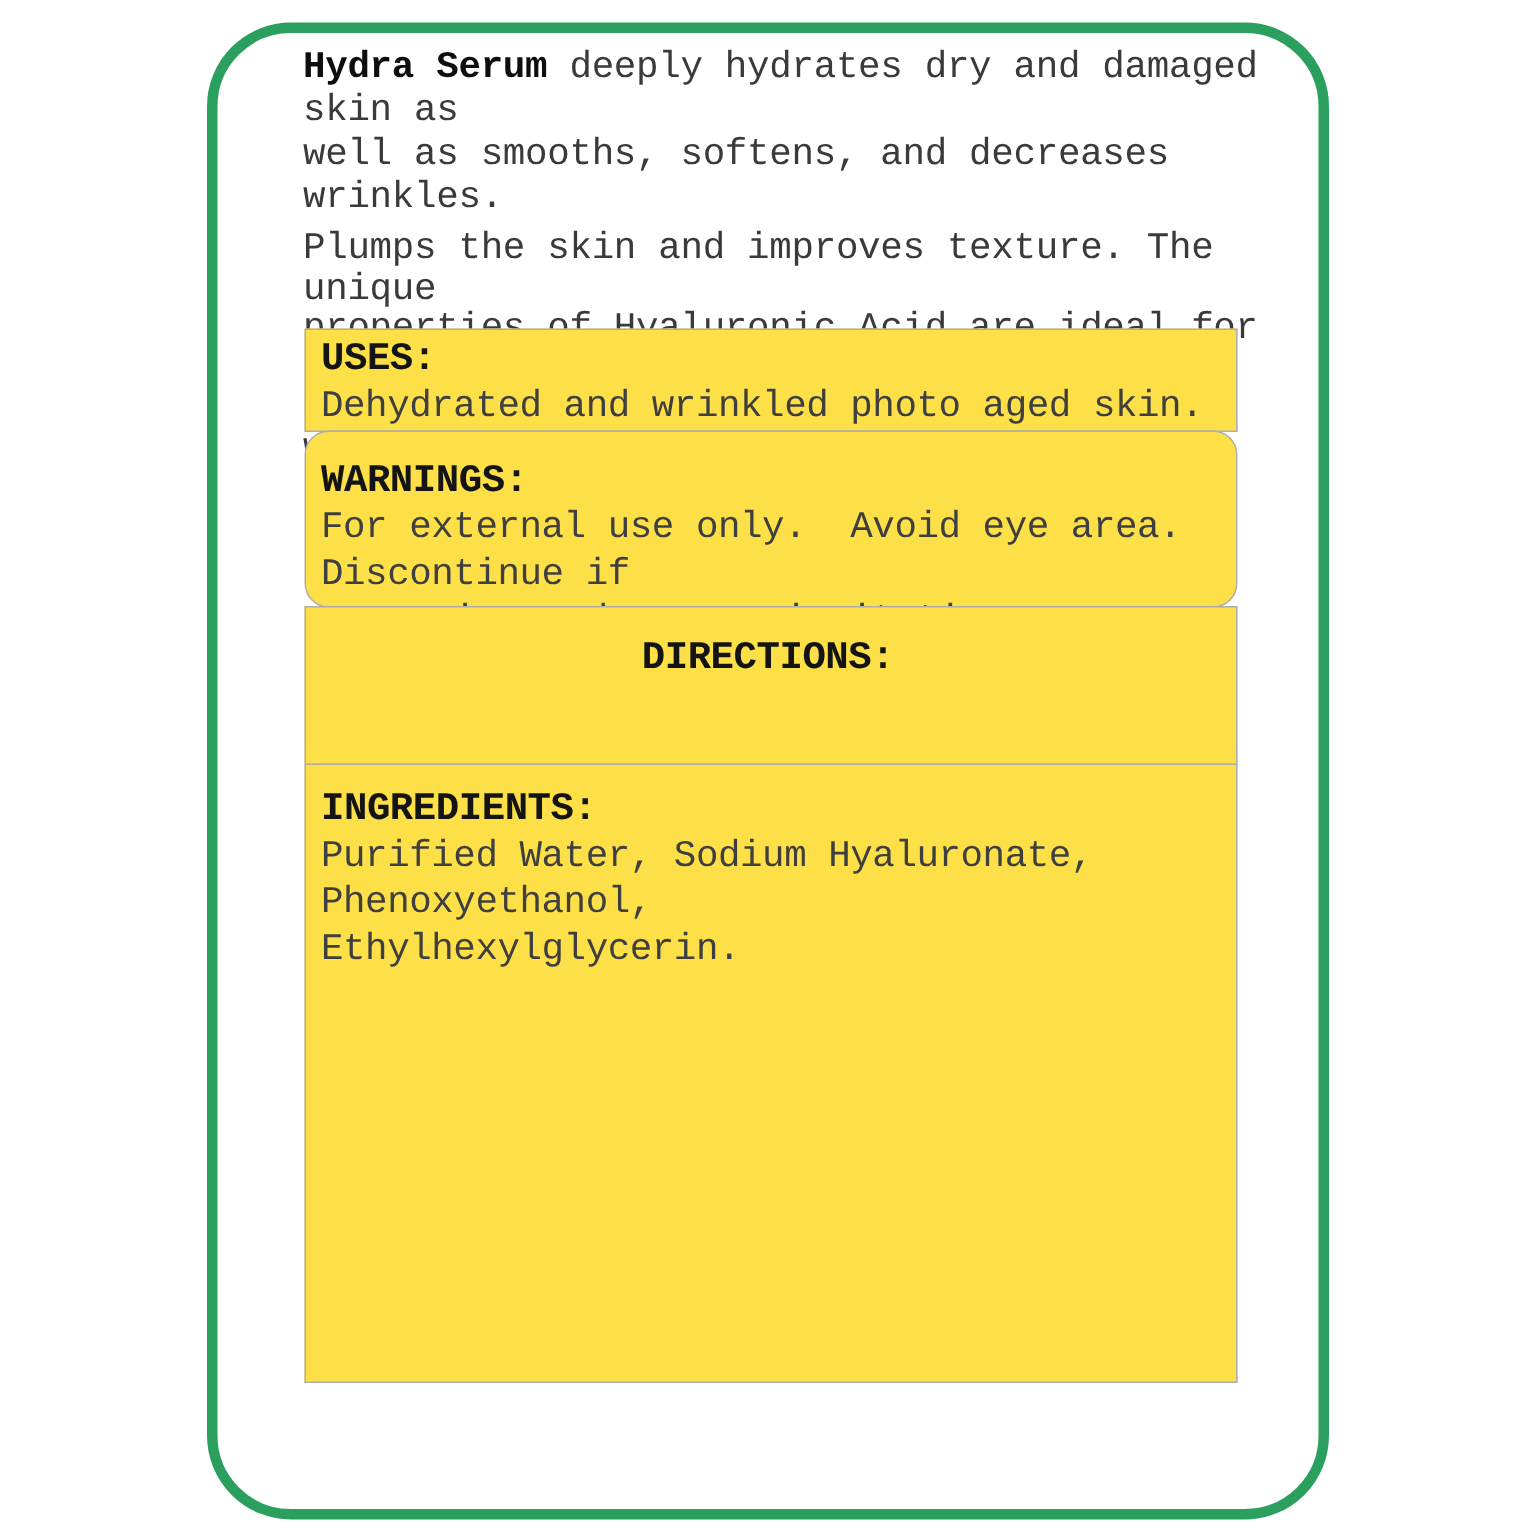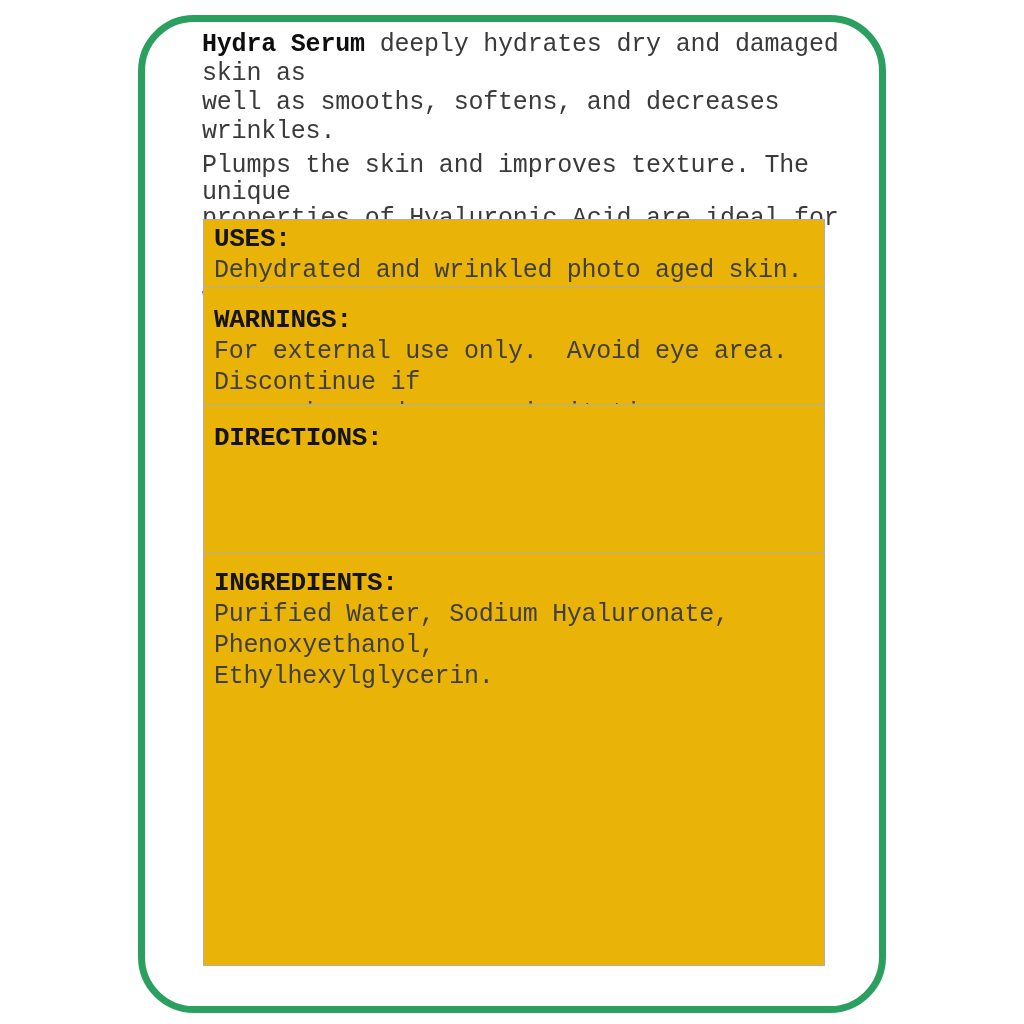--- a/index.html
+++ b/index.html
@@ -35,28 +35,28 @@
     white-space: pre-wrap;
   }
   .lead-rest { white-space: pre-wrap; }
   .sections {
     position: absolute;
     left: 203px; top: 219px;
     width: 622px;
   }
   .section {
     border: 1px solid #aeaeae;
-    background: #eab308;
+    background: #fde047;
     padding: 0 14px 0 10px;
     position: relative;
   }
   .section + .section { margin-top: -1px; }
   .section-uses        { height: 69px;  padding-top: 4px;  }
-  .section-warnings    { height: 118px; padding-top: 17px; }
-  .section-directions  { height: 150px; padding-top: 18px; }
+  .section-warnings    { height: 118px; padding-top: 17px; border-radius: 16px; }
+  .section-directions  { height: 106px; padding-top: 18px; text-align: center; }
   .section-ingredients { height: 413px; padding-top: 14px; }
   .section h2 {
     font-size: 26px;
     font-weight: bold;
     color: #141414;
     letter-spacing: -0.3px;
     line-height: 30px;
   }
   .section .body {
     font-size: 25px;

